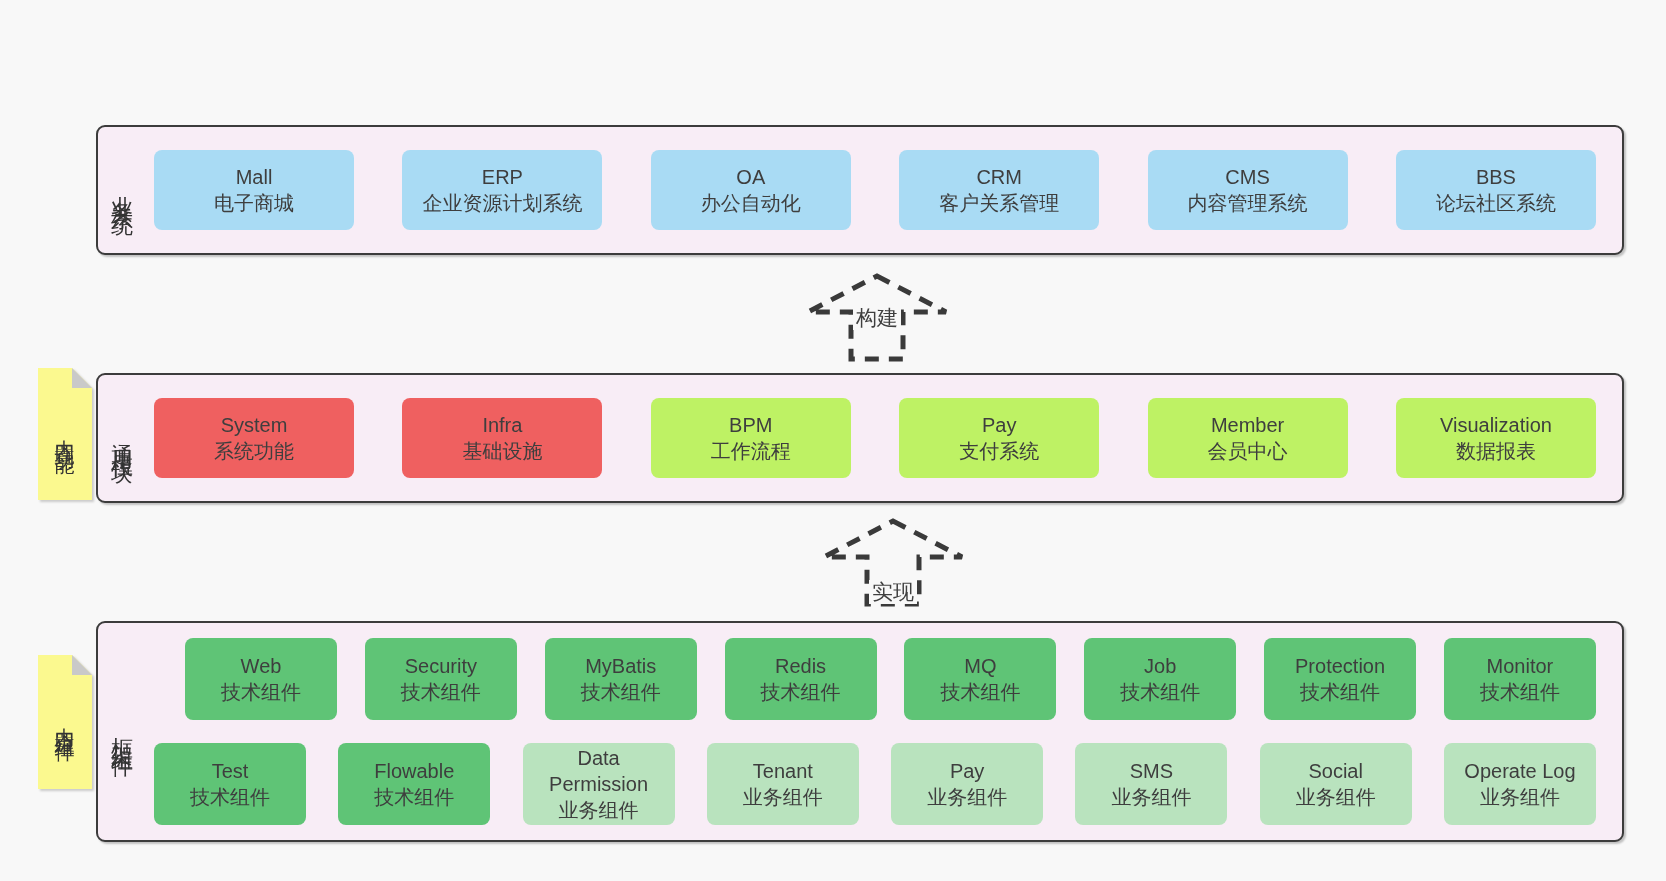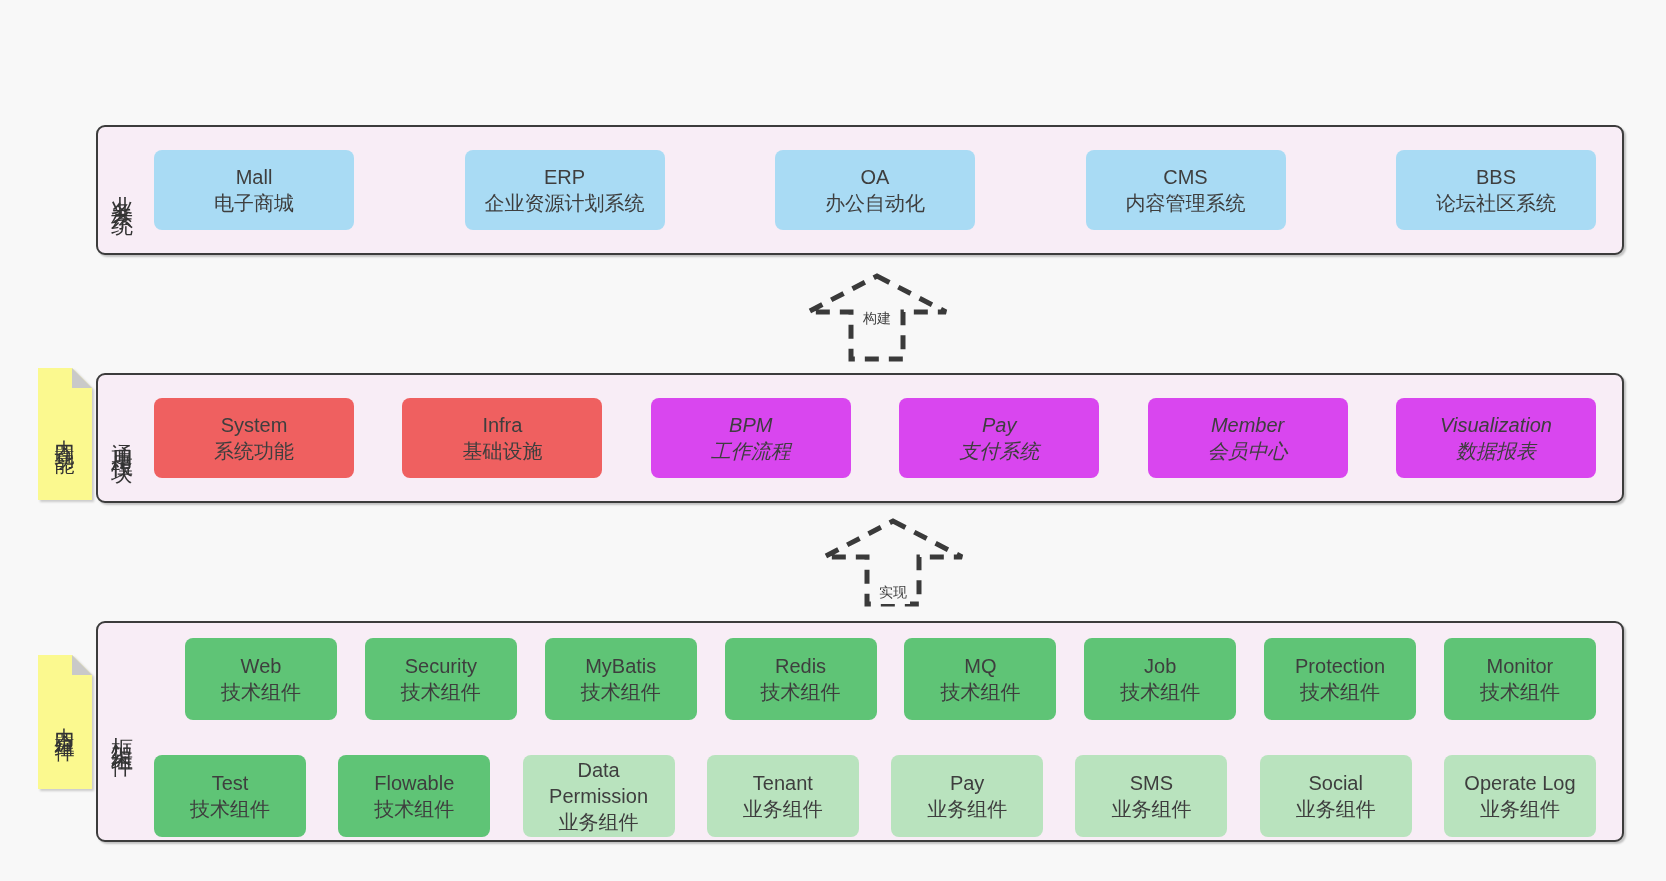--- a/index.html
+++ b/index.html
@@ -22,32 +22,32 @@
     position:absolute;left:13px;top:50%;transform:translateY(-50%);
     writing-mode:vertical-rl;text-orientation:upright;
     font-size:22px;letter-spacing:6px;color:#333;line-height:1;
   }
   .band-row{
     position:absolute;left:56px;right:26px;
     display:flex;justify-content:space-between;
   }
   .row-mid{top:23px;height:80px;}
   .row-f1{top:15px;height:82px;padding-left:31px;}
-  .row-f2{top:132px;height:82px;}
+  .row-f2{top:120px;height:82px;}
 
   .box{
     border-radius:8px;box-sizing:border-box;padding:2px 10px;
     display:flex;flex-direction:column;align-items:center;justify-content:center;
     text-align:center;font-size:20px;line-height:26px;color:#3e3e3e;
   }
   .w6{width:200px;}
   .w8{width:152px;}
   .blue{background:#a9dbf4;}
   .red{background:#ef6060;}
-  .pink{background:#d946ef;font-style:italic;}
+  .pink{background:#bef264;}
   .green{background:#5fc476;}
   .green-light{background:#b9e3be;}
 
   .sticky{position:absolute;left:38px;width:54px;z-index:3;
     filter:drop-shadow(2px 2px 1px rgba(0,0,0,0.18));}
   #sticky-features{top:368px;height:132px;}
   #sticky-components{top:655px;height:134px;}
   .sticky .paper{
     position:absolute;inset:0;background:#fbf98f;
     clip-path:polygon(0 0, calc(100% - 20px) 0, 100% 20px, 100% 100%, 0 100%);
@@ -60,21 +60,21 @@
     position:absolute;top:50%;left:50%;transform:translate(-50%,-50%);
     writing-mode:vertical-rl;text-orientation:upright;
     font-size:20px;letter-spacing:5px;color:#333;line-height:1;
   }
 
   .arrow-svg{position:absolute;width:144px;height:92px;}
   #arrow-build{left:805px;top:272px;}
   #arrow-implement{left:821px;top:517px;}
   .arrow-label{
     position:absolute;transform:translateX(-50%);
-    background:#f8f8f8;font-size:14px;color:#3f3f3f;
+    background:#f8f8f8;font-size:21px;color:#3f3f3f;
     padding:2px 3px;line-height:20px;z-index:2;
   }
   #arrow-build-label{left:877px;top:306px;}
   #arrow-implement-label{left:893px;top:580px;text-align:right;}
 </style>
 </head>
 <body>
 
 <div class="band" id="band-business">
   <div class="band-title">业务系统</div>
@@ -83,20 +83,24 @@
       <div>Mall</div>
       <div>电子商城</div>
     </div>
     <div class="box blue w6">
       <div>ERP</div>
       <div>企业资源计划系统</div>
     </div>
     <div class="box blue w6">
       <div>OA</div>
       <div>办公自动化</div>
+    </div>
+    <div class="box blue w6">
+      <div>CRM</div>
+      <div>客户关系管理</div>
     </div>
     <div class="box blue w6">
       <div>CMS</div>
       <div>内容管理系统</div>
     </div>
     <div class="box blue w6">
       <div>BBS</div>
       <div>论坛社区系统</div>
     </div>
   </div>

